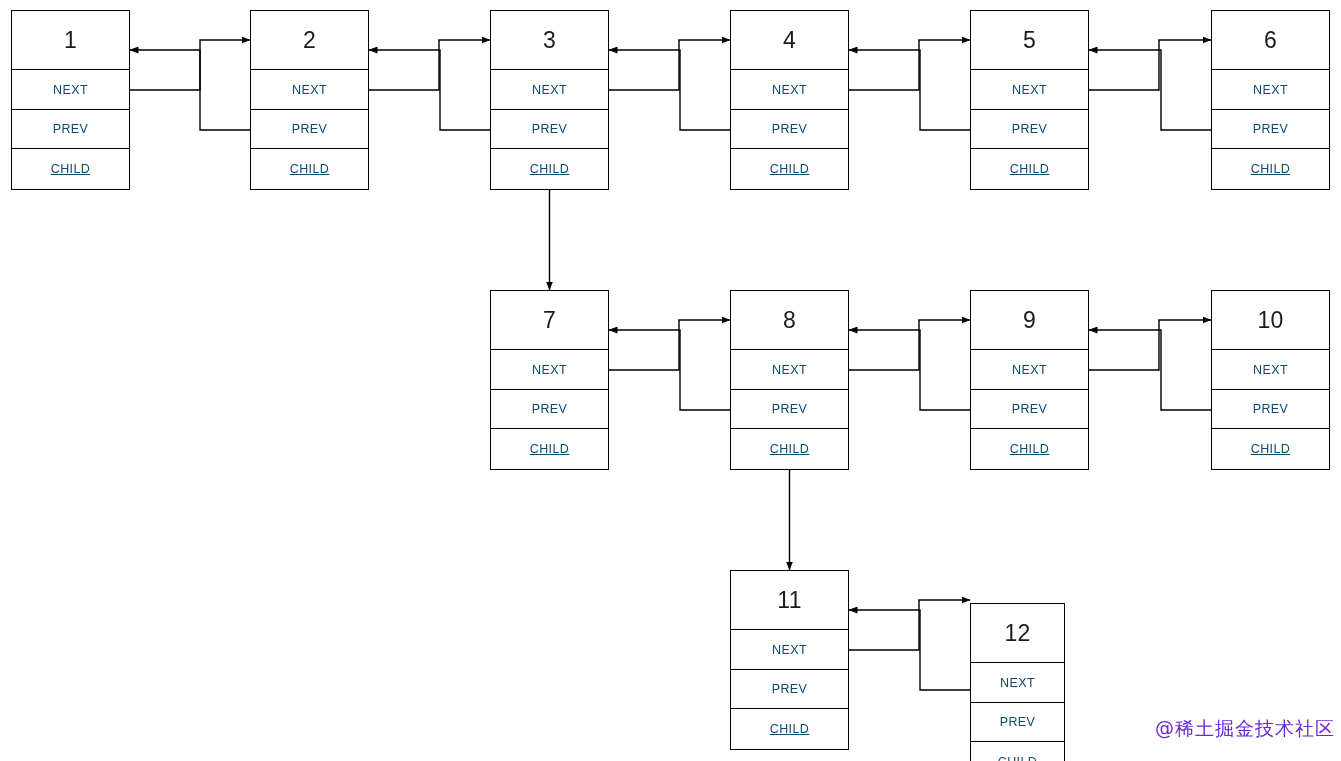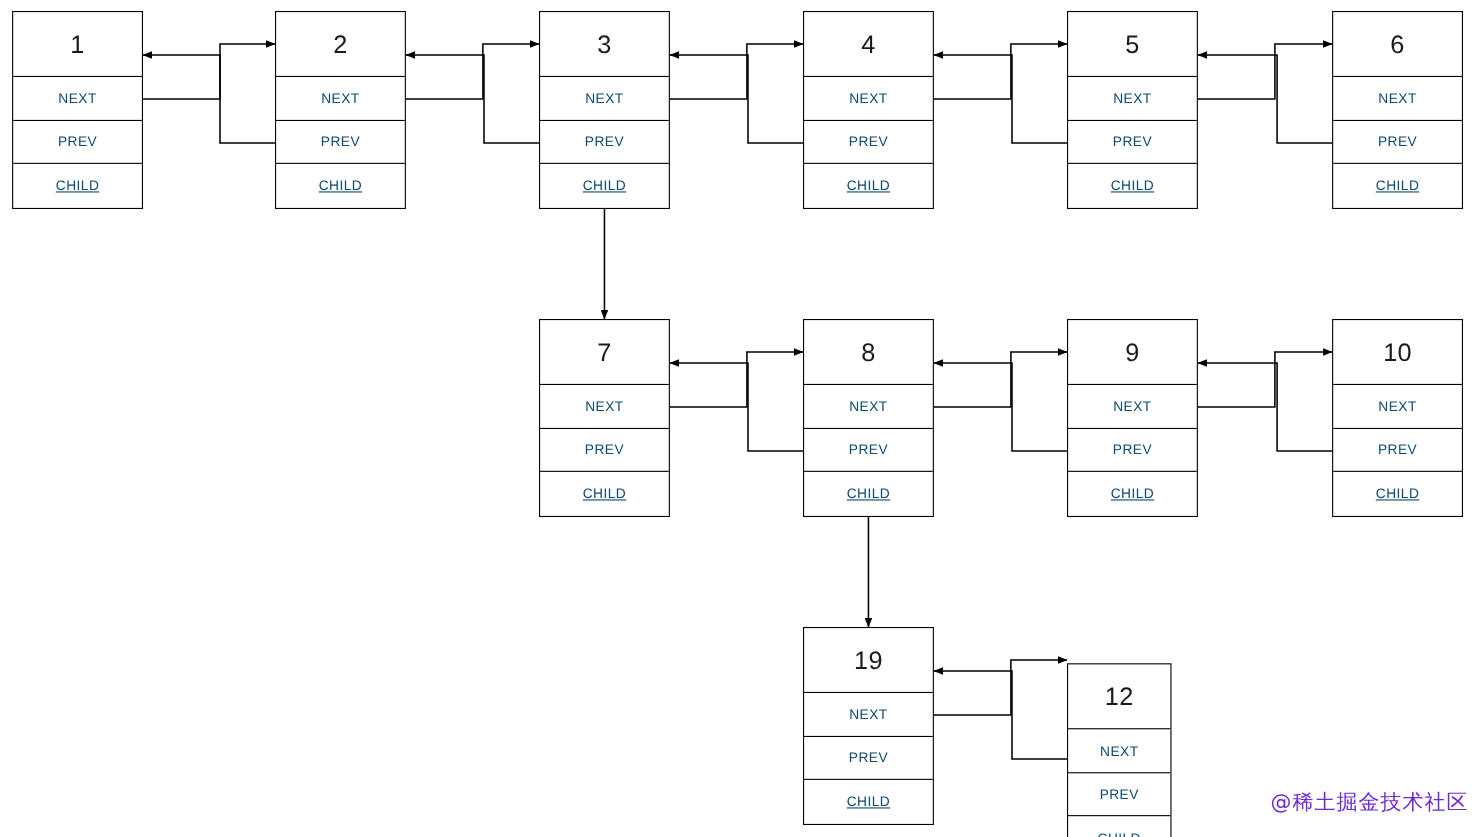--- a/index.html
+++ b/index.html
@@ -159,21 +159,21 @@
         <div class="node-field">PREV</div>
         <div class="node-field last">CHILD</div>
       </div>
       <div class="node" style="left: 1211px; top: 290px; width: 119px; height: 180px;">
         <div class="node-header">10</div>
         <div class="node-field">NEXT</div>
         <div class="node-field">PREV</div>
         <div class="node-field last">CHILD</div>
       </div>
       <div class="node" style="left: 730px; top: 570px; width: 119px; height: 180px;">
-        <div class="node-header">19</div>
+        <div class="node-header">11</div>
         <div class="node-field">NEXT</div>
         <div class="node-field">PREV</div>
         <div class="node-field last">CHILD</div>
       </div>
       <div class="node" style="left: 970px; top: 603px; width: 95px; height: 180px;">
         <div class="node-header">12</div>
         <div class="node-field">NEXT</div>
         <div class="node-field">PREV</div>
         <div class="node-field last">CHILD</div>
       </div>

